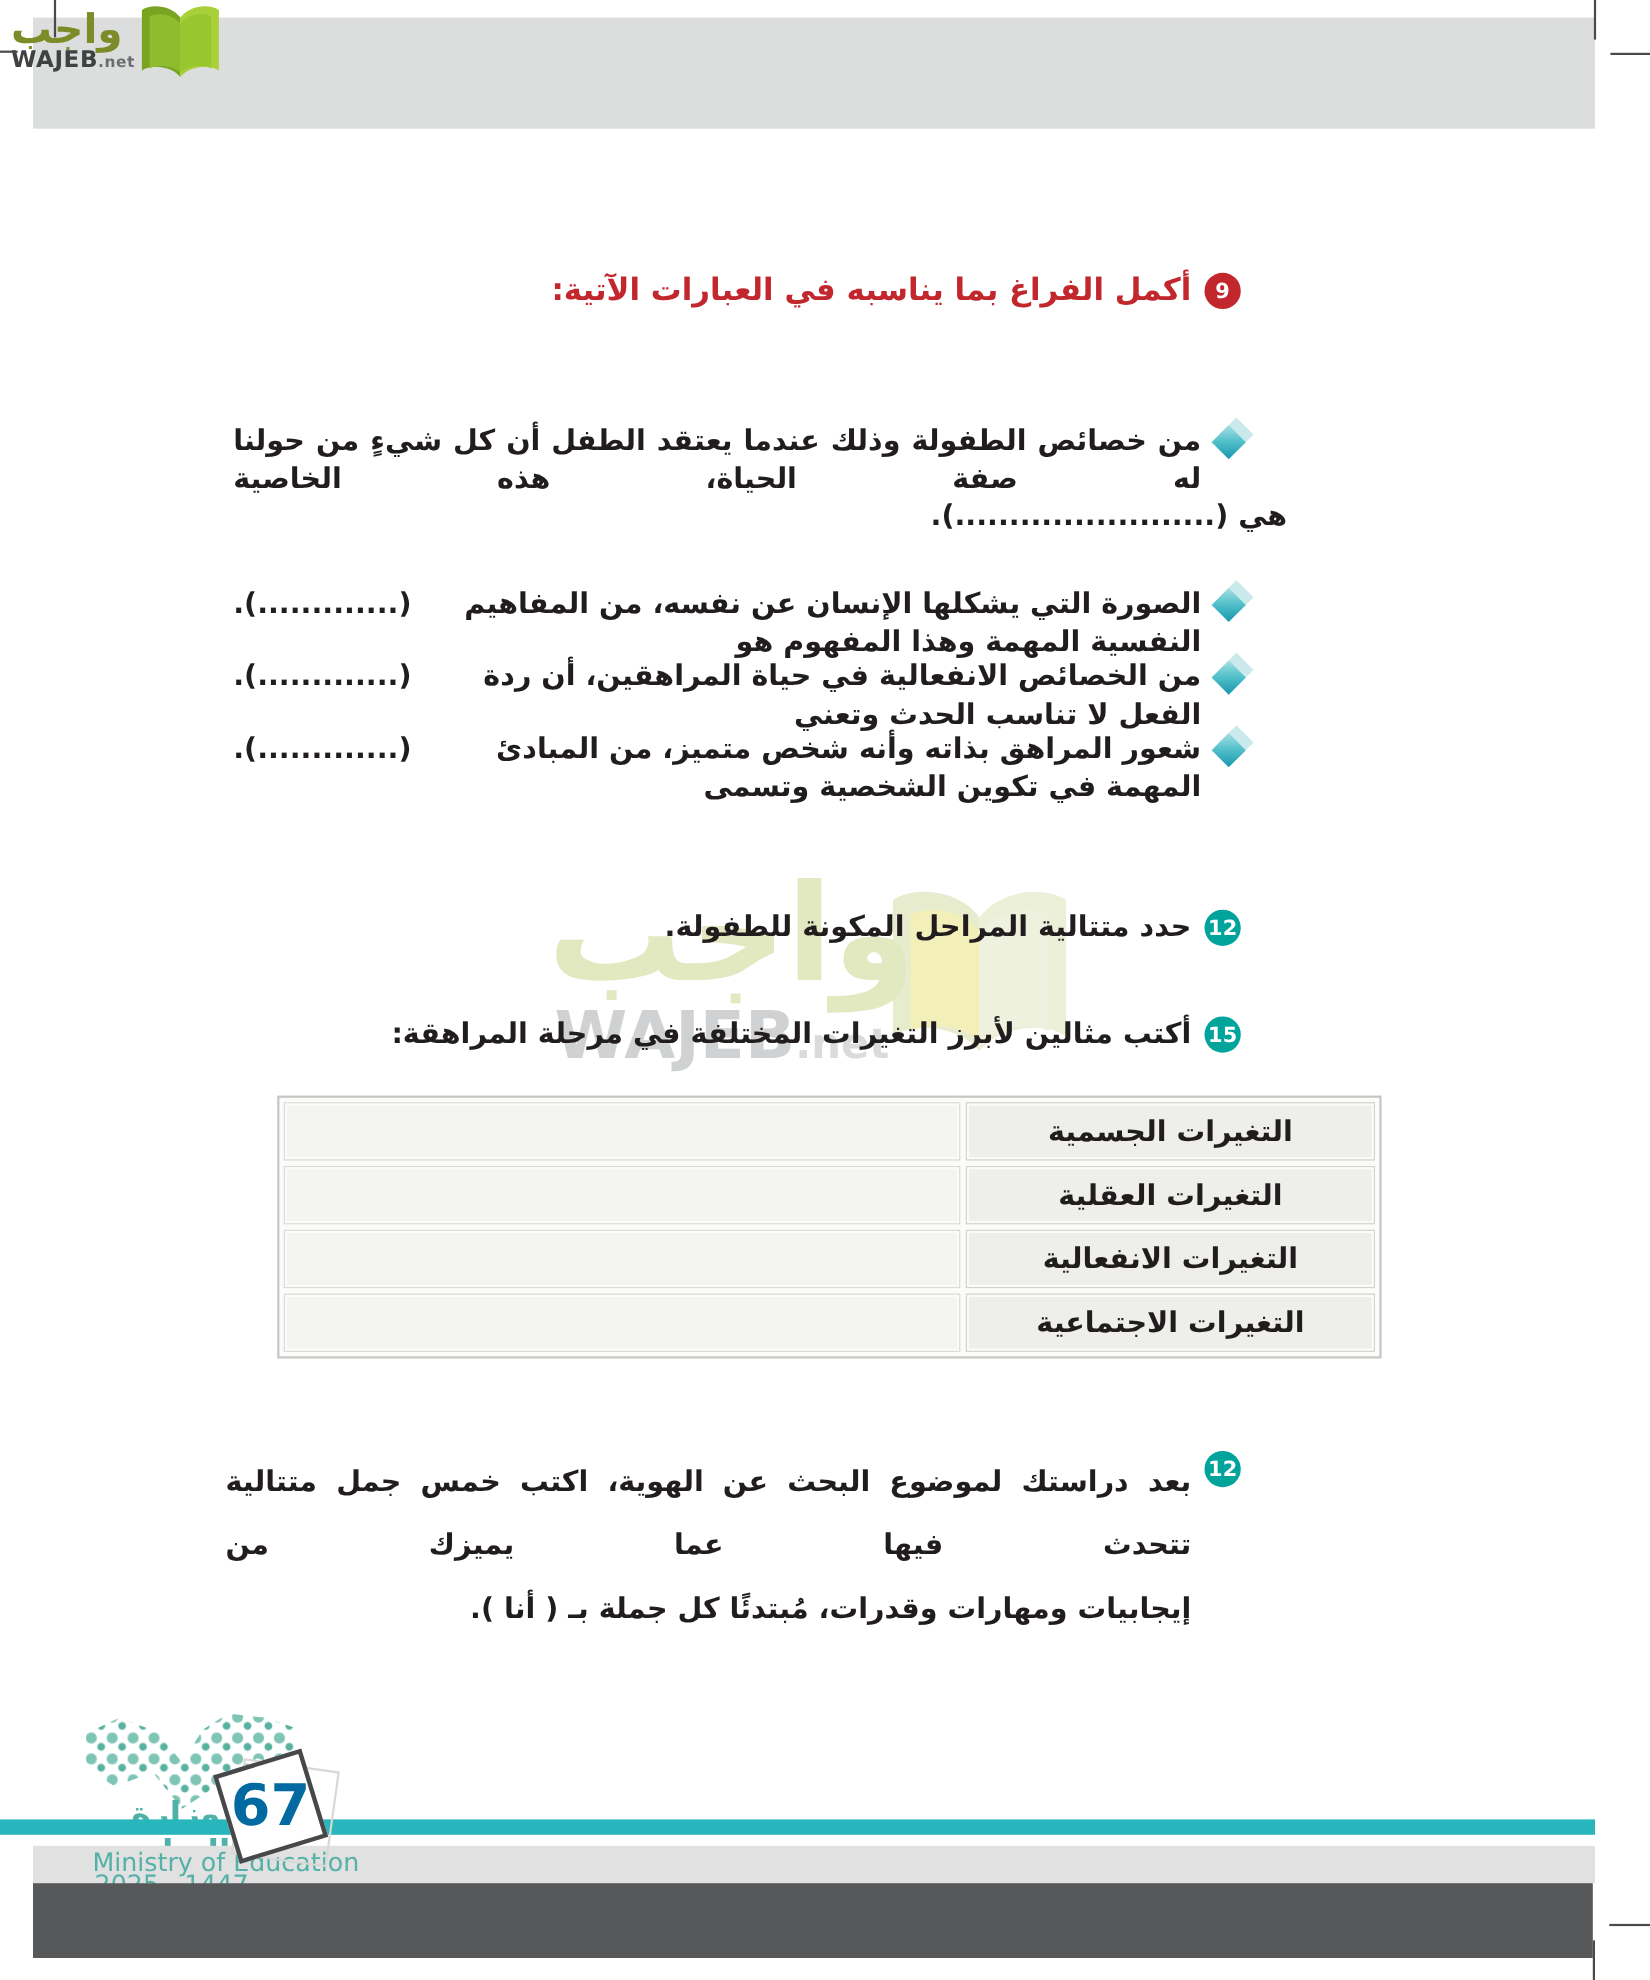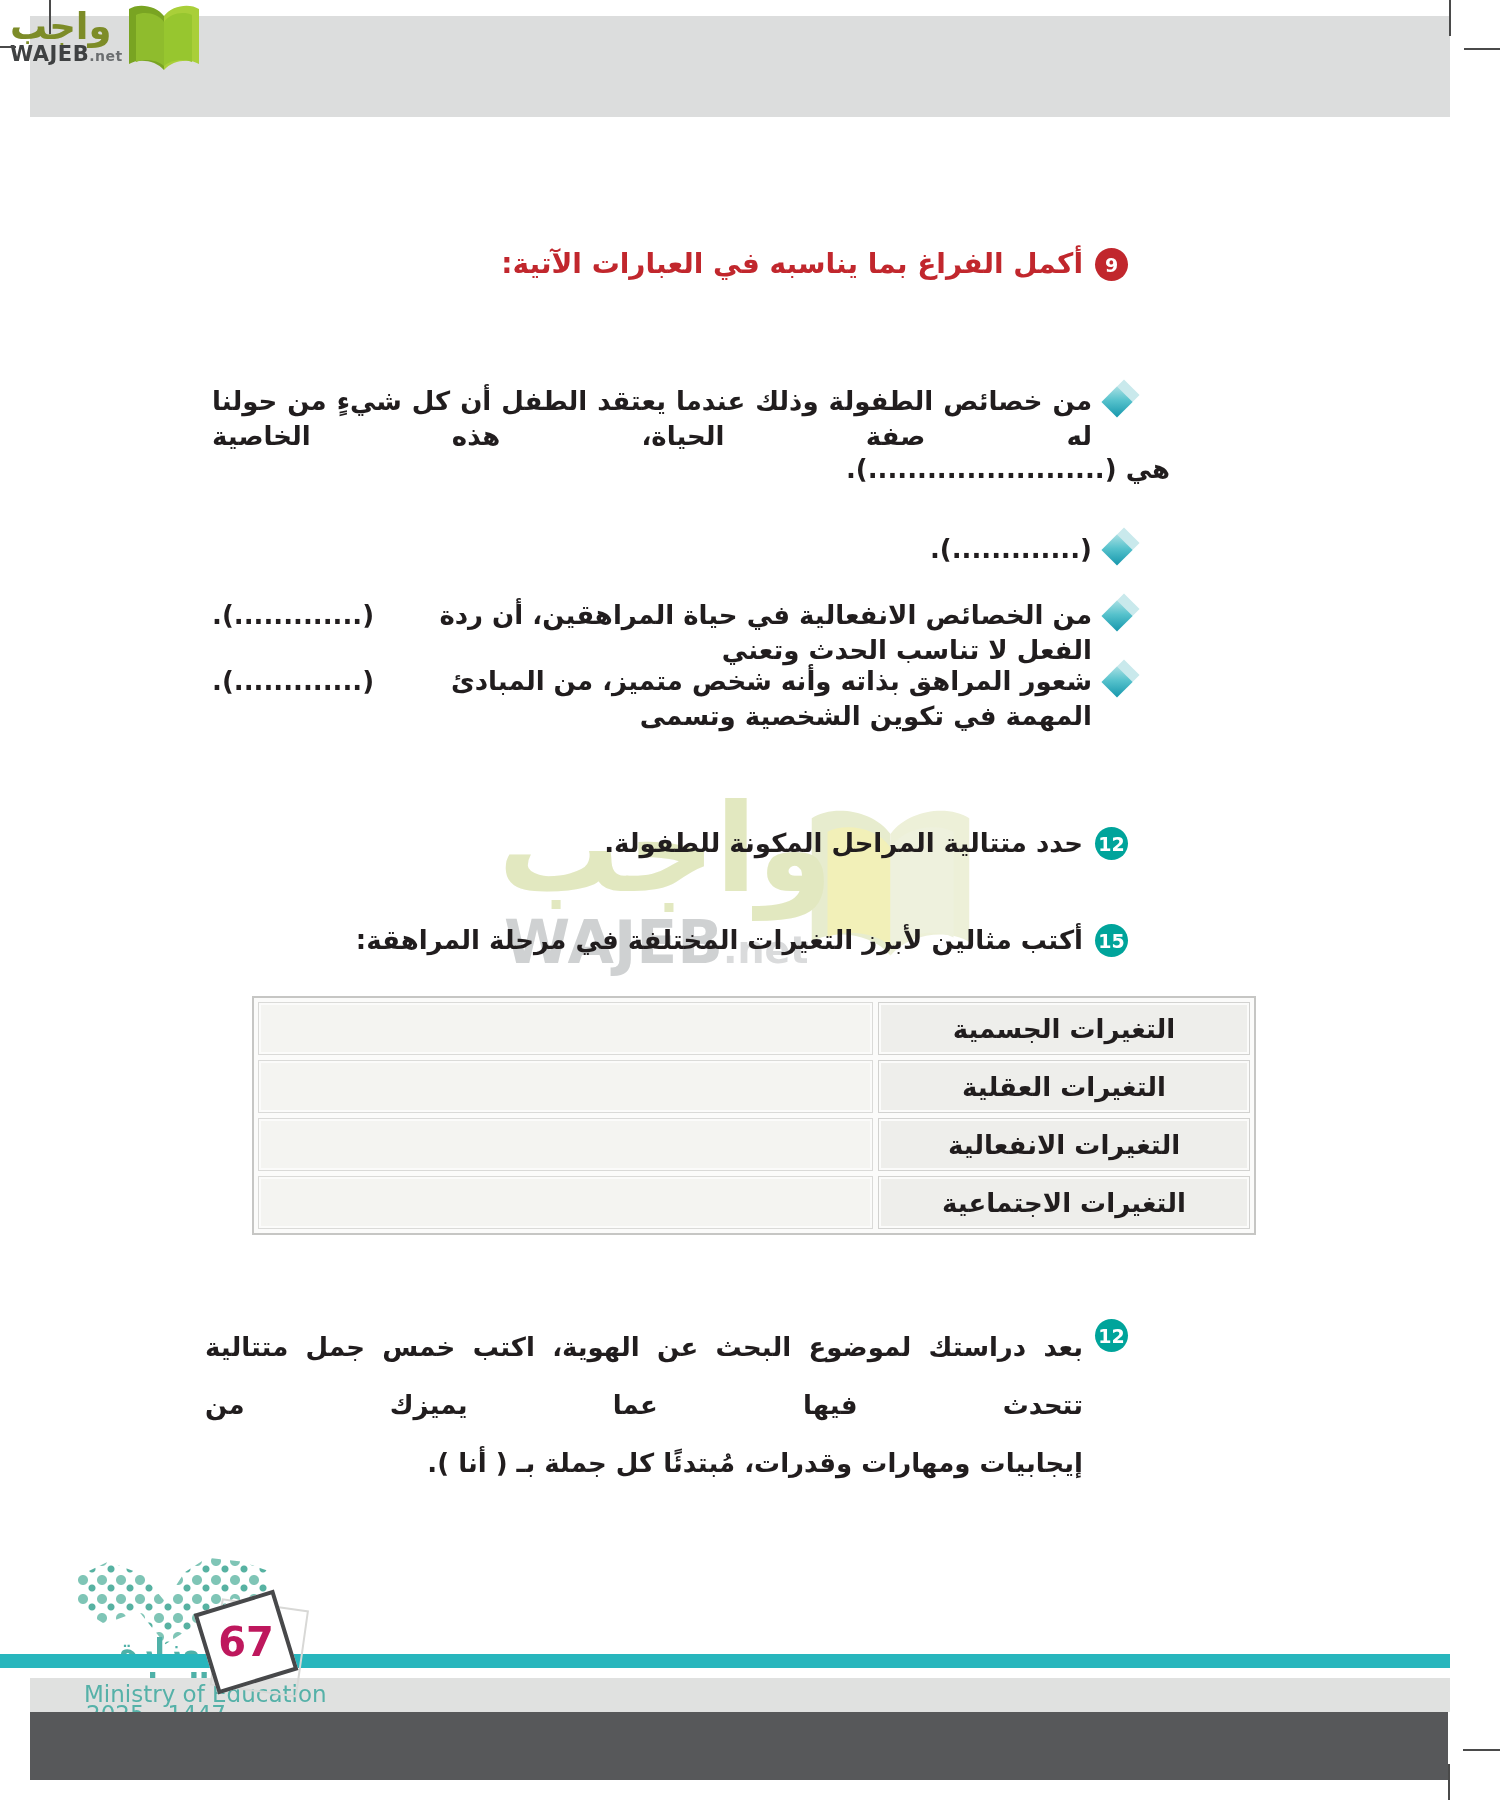--- a/index.html
+++ b/index.html
@@ -72,21 +72,21 @@
   .teal-line { position:absolute; left:0; top:1654px; width:1450px; height:14px; background:#28b6bd; z-index:3; }
   .strip { position:absolute; left:30px; top:1678px; width:1420px; height:34px; background:#e0e1e0; z-index:3; }
   .darkbar { position:absolute; left:30px; top:1712px; width:1418px; height:68px; background:#57585a; z-index:5; }
   .ministry-en { position:absolute; left:84px; top:1681px; font-size:23px; color:#55b1a8; z-index:4; direction:ltr; }
   .ministry-year { position:absolute; left:86px; top:1701px; font-size:23px; color:#55b1a8; z-index:4; direction:ltr; }
 
   .page67 { position:absolute; left:204px; top:1600px; width:84px; height:84px; z-index:4; }
   .page67-ghost { position:absolute; inset:-2px; border:2px solid #d8d8d6; transform:rotate(8deg) translate(14px,4px); }
   .page67-main { position:absolute; inset:0; background:#ffffff; border:4px solid #47484a; transform:rotate(-17deg); }
   .page67-num { position:absolute; inset:0; display:flex; align-items:center; justify-content:center;
-                font-size:40px; font-weight:700; color:#be185d; direction:ltr; }
+                font-size:52px; font-weight:700; color:#0369a1; direction:ltr; }
 </style>
 </head>
 <body>
 
 <div class="page">
 
   <div class="mark" style="left:49px;top:0;width:2px;height:34px;"></div>
   <div class="mark" style="left:0;top:46px;width:16px;height:2px;"></div>
   <div class="mark" style="left:1449px;top:0;width:2px;height:36px;"></div>
   <div class="mark" style="left:1464px;top:48px;width:36px;height:2px;"></div>
@@ -132,20 +132,21 @@
     <div class="bullet-text w-full stretch">من خصائص الطفولة وذلك عندما يعتقد الطفل أن كل شيءٍ من حولنا له صفة الحياة، هذه الخاصية</div>
   </div>
   <div class="bullet-text b2-line2">هي (........................).</div>
 
   <div class="bullet-row" style="top:532px;">
     <div class="diamond-wrap">
         <div class="diamond-echo"></div>
         <div class="diamond-shape"></div>
       </div>
     <div class="bullet-text w-full split">
+      <span>الصورة التي يشكلها الإنسان عن نفسه، من المفاهيم النفسية المهمة وهذا المفهوم هو</span>
       <span>(.............).</span>
     </div>
   </div>
 
   <div class="bullet-row" style="top:598px;">
     <div class="diamond-wrap">
         <div class="diamond-echo"></div>
         <div class="diamond-shape"></div>
       </div>
     <div class="bullet-text w-full split">

